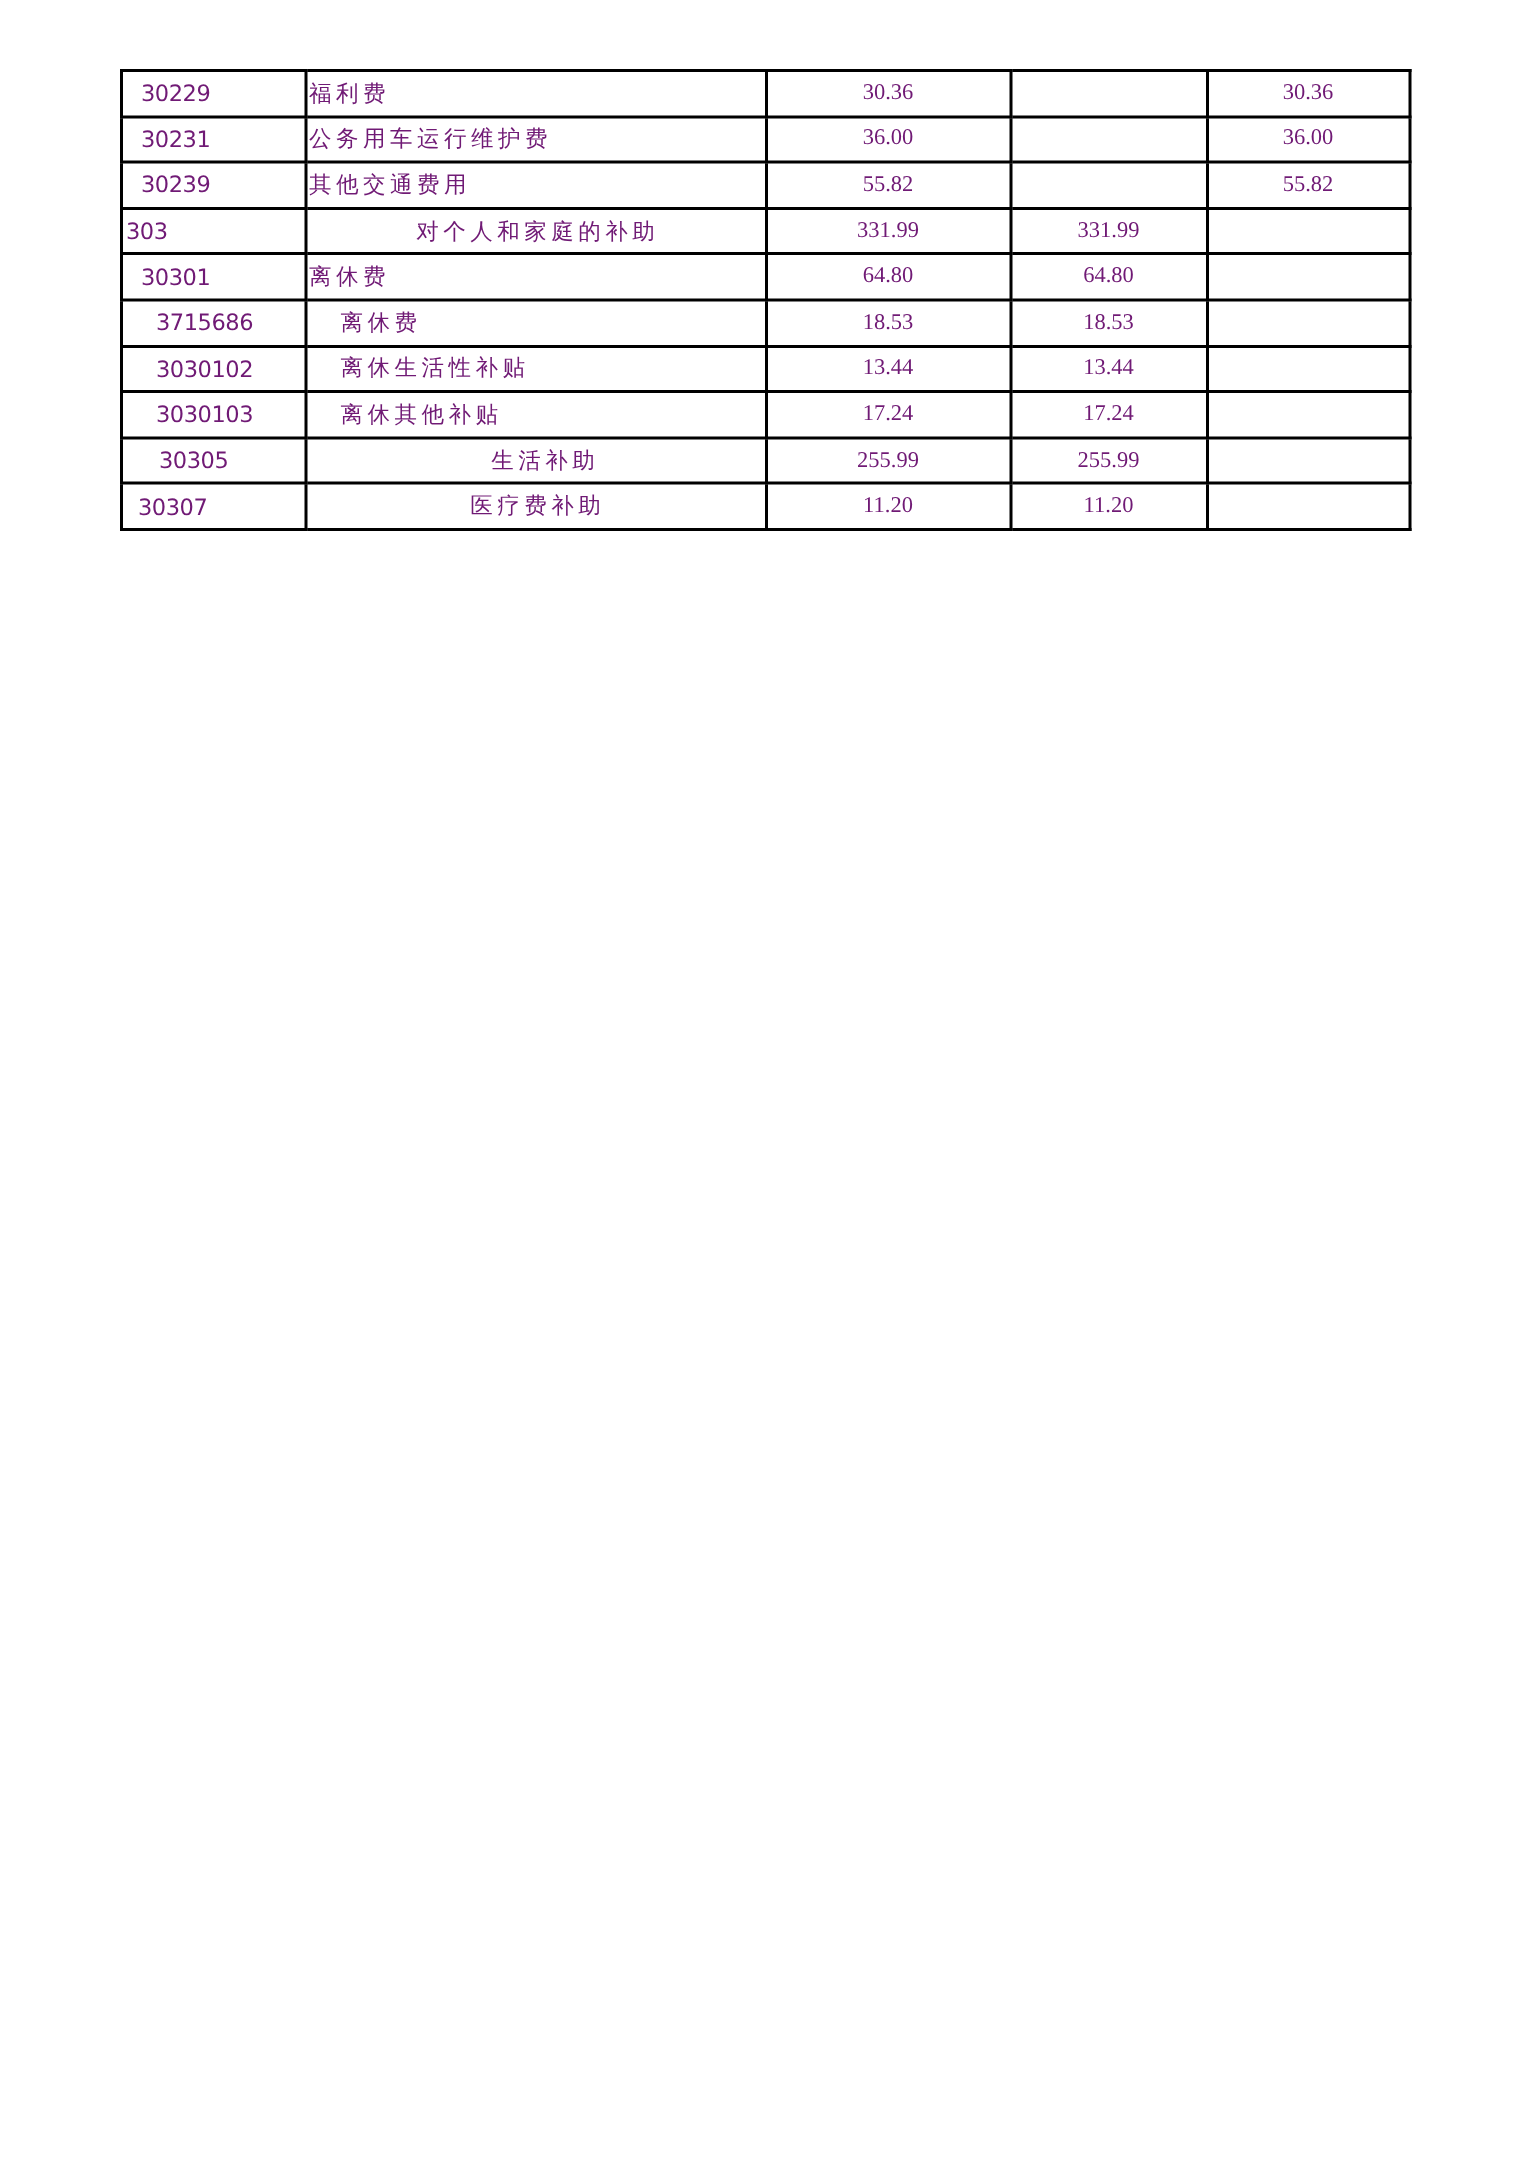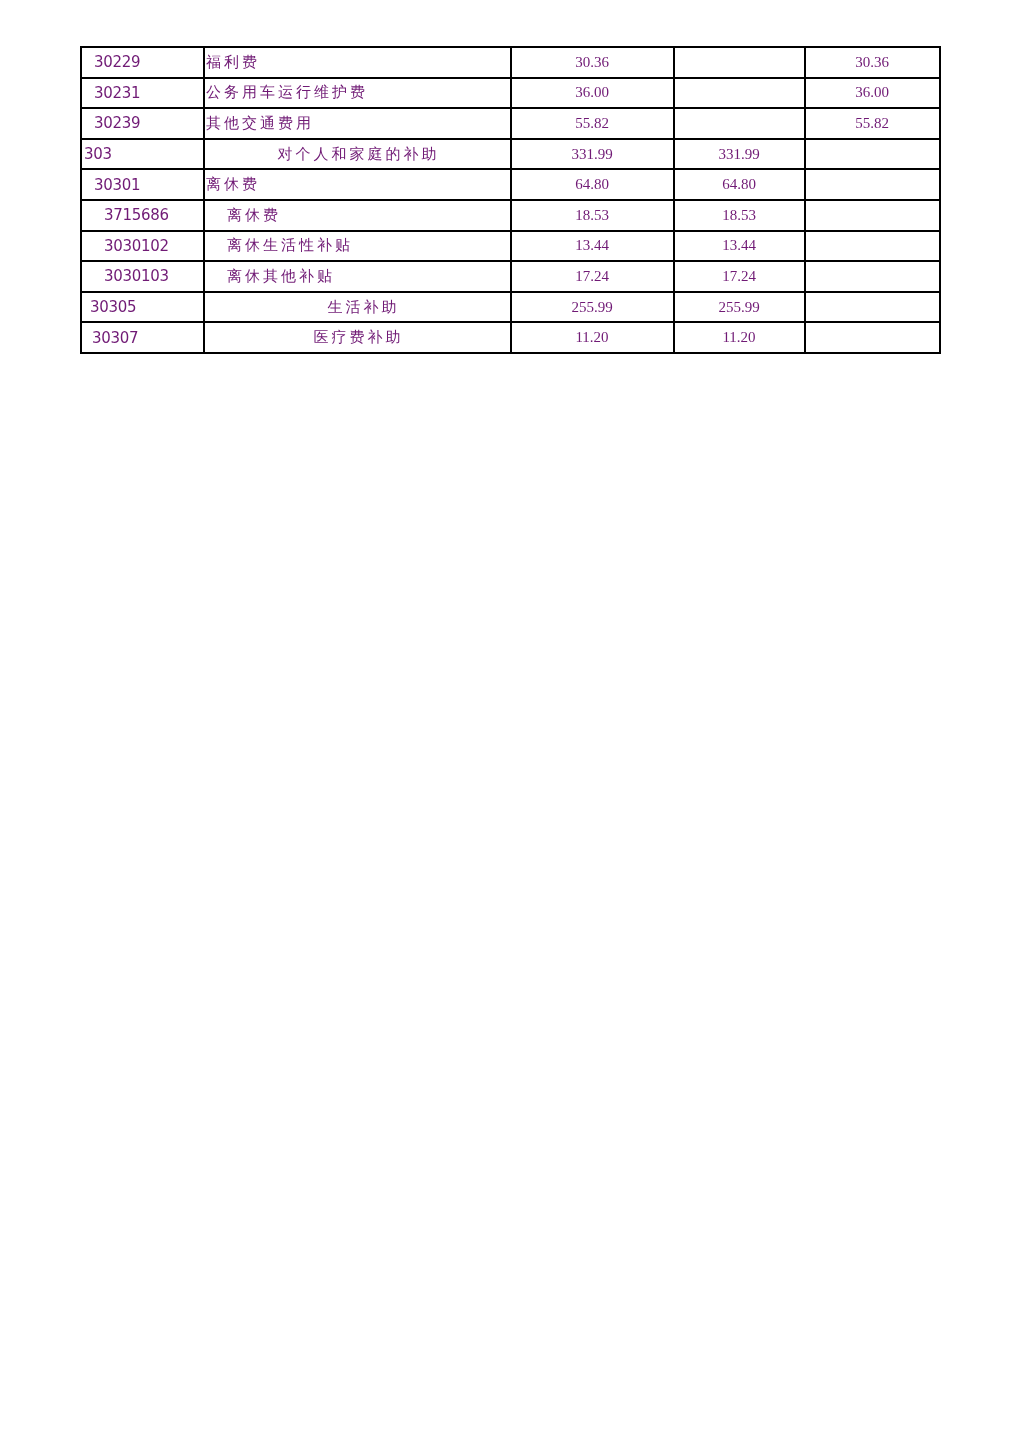--- a/index.html
+++ b/index.html
@@ -92,21 +92,21 @@
       <td class="num"></td>
     </tr>
     <tr class="lvl3">
       <td class="code">3030103</td>
       <td class="name">离休其他补贴</td>
       <td class="num">17.24</td>
       <td class="num">17.24</td>
       <td class="num"></td>
     </tr>
     <tr class="lvl1">
-      <td class="code" style="padding-left:8px">30305</td>
+      <td class="code" style="padding-left:24px">30305</td>
       <td class="name" style="padding-left:12px">生活补助</td>
       <td class="num">255.99</td>
       <td class="num">255.99</td>
       <td class="num"></td>
     </tr>
     <tr class="lvl1">
       <td class="code" style="padding-left:10px">30307</td>
       <td class="name" style="">医疗费补助</td>
       <td class="num">11.20</td>
       <td class="num">11.20</td>

